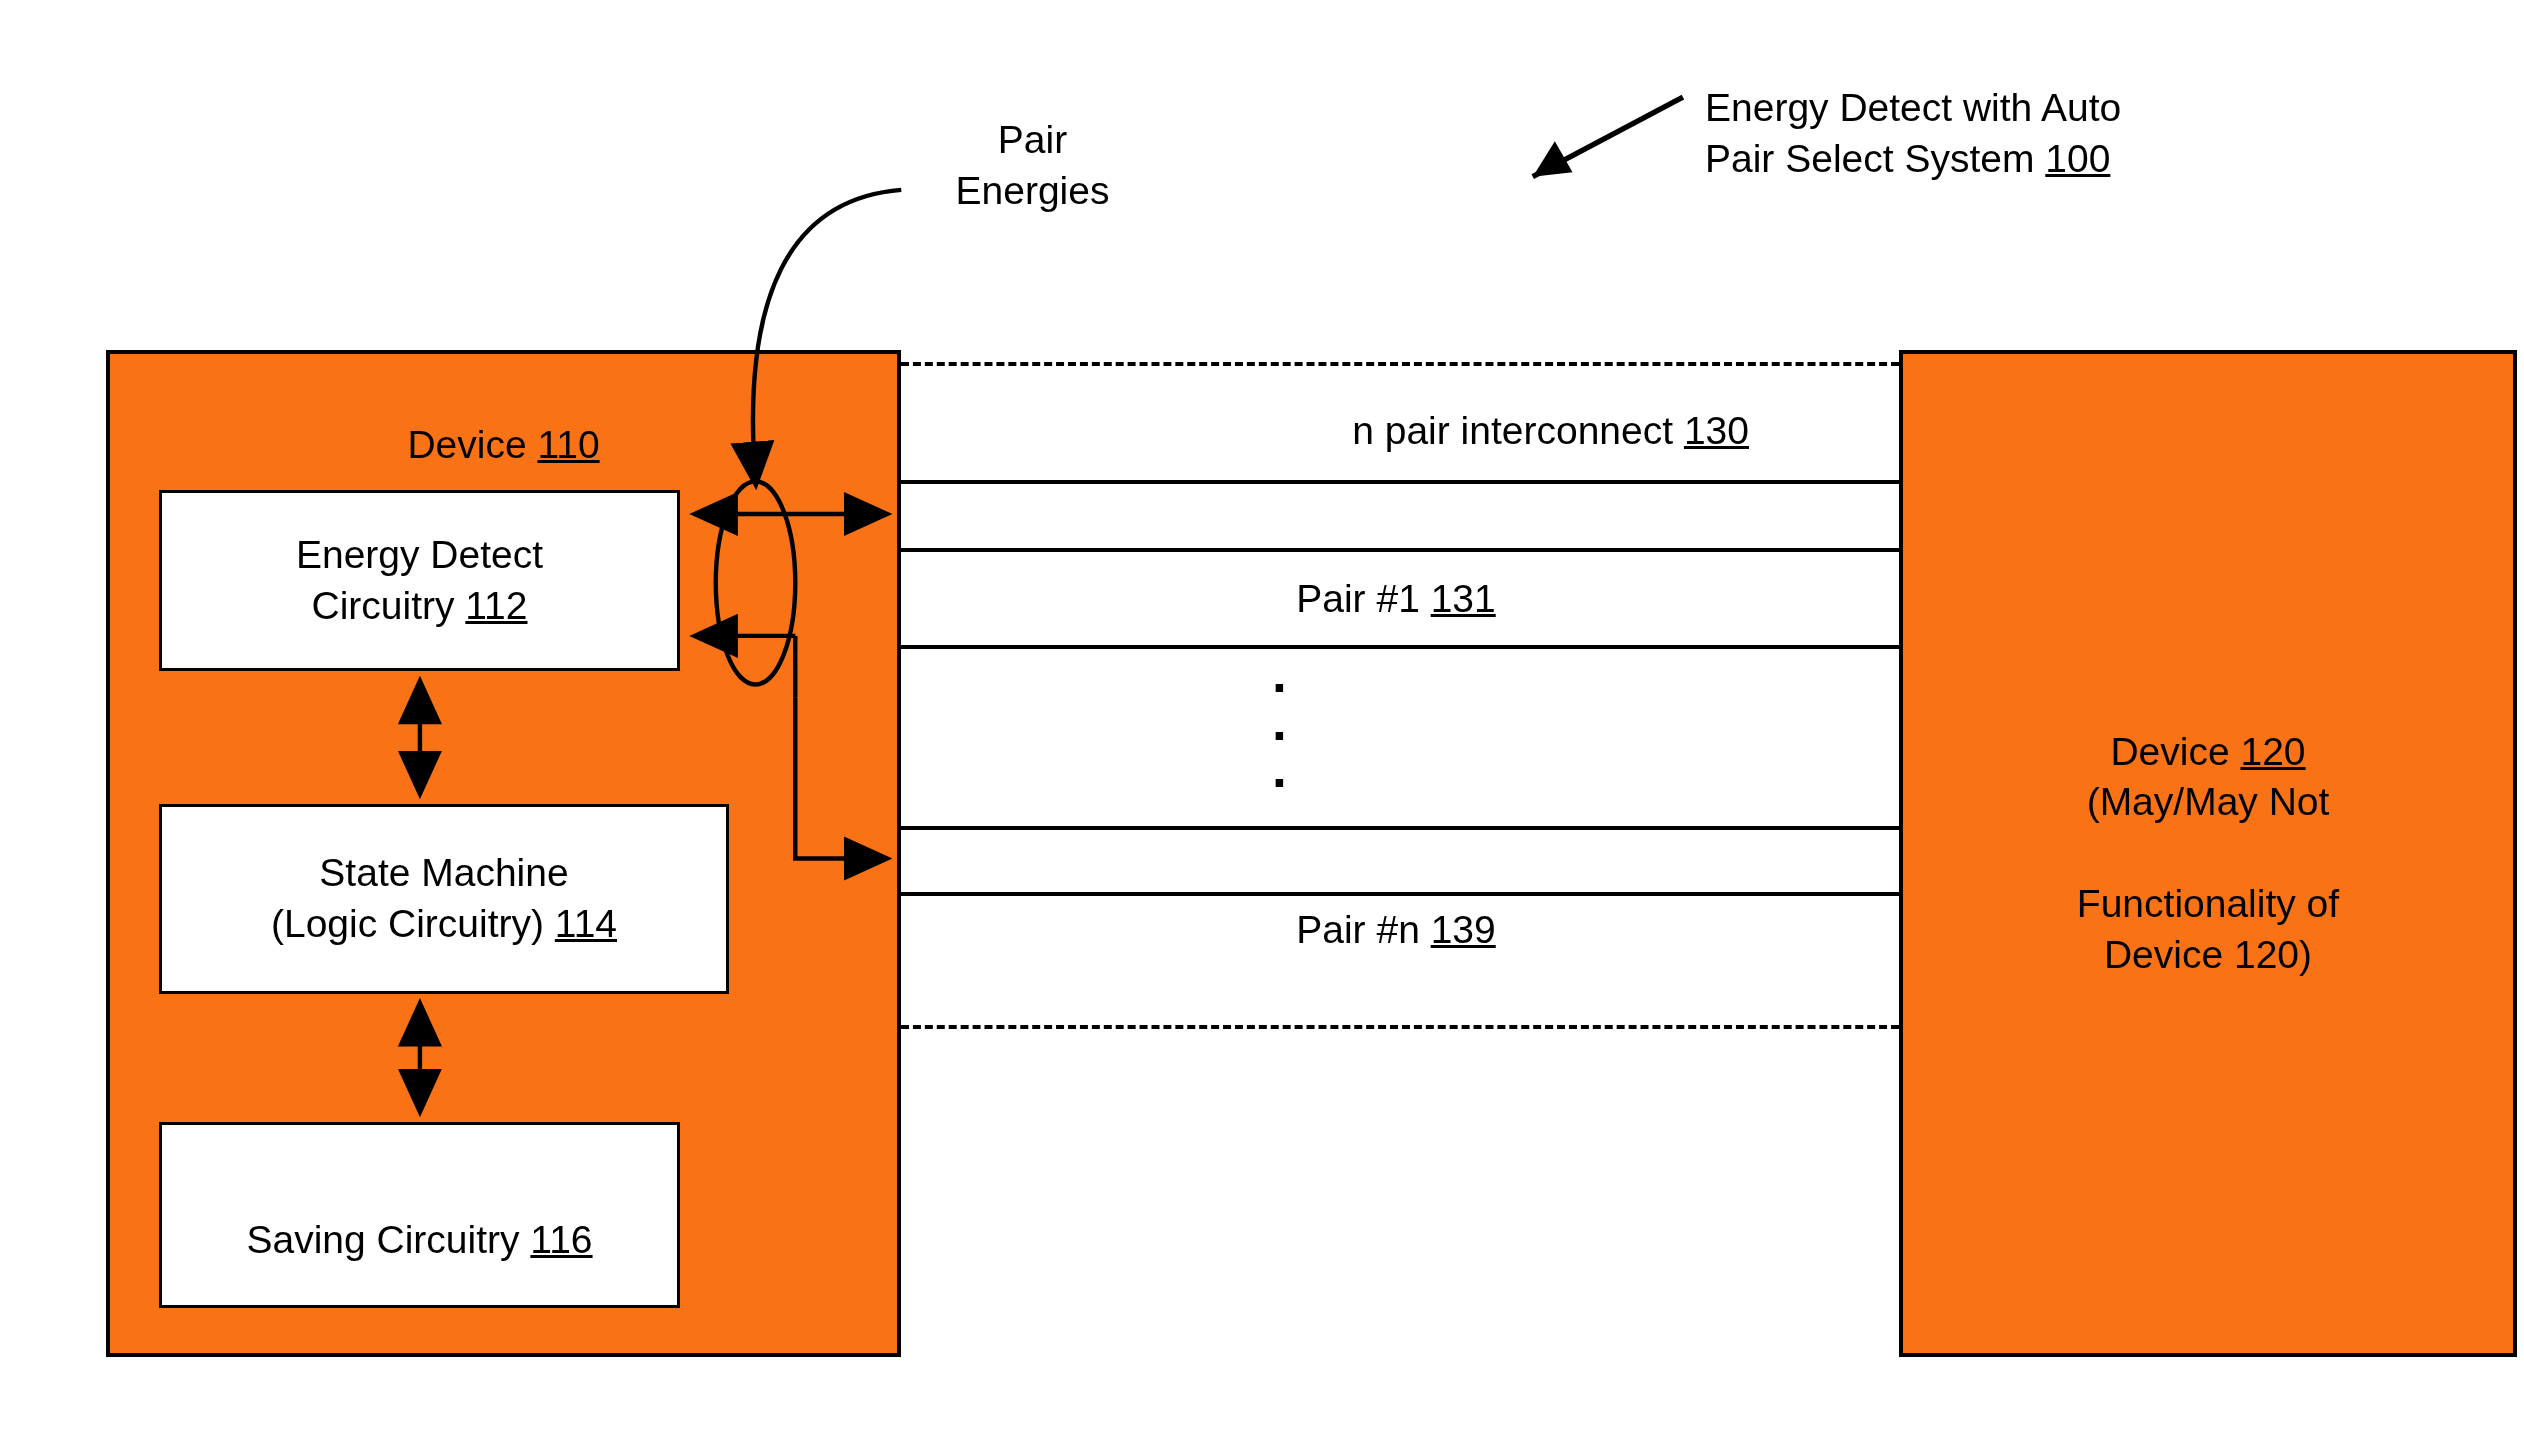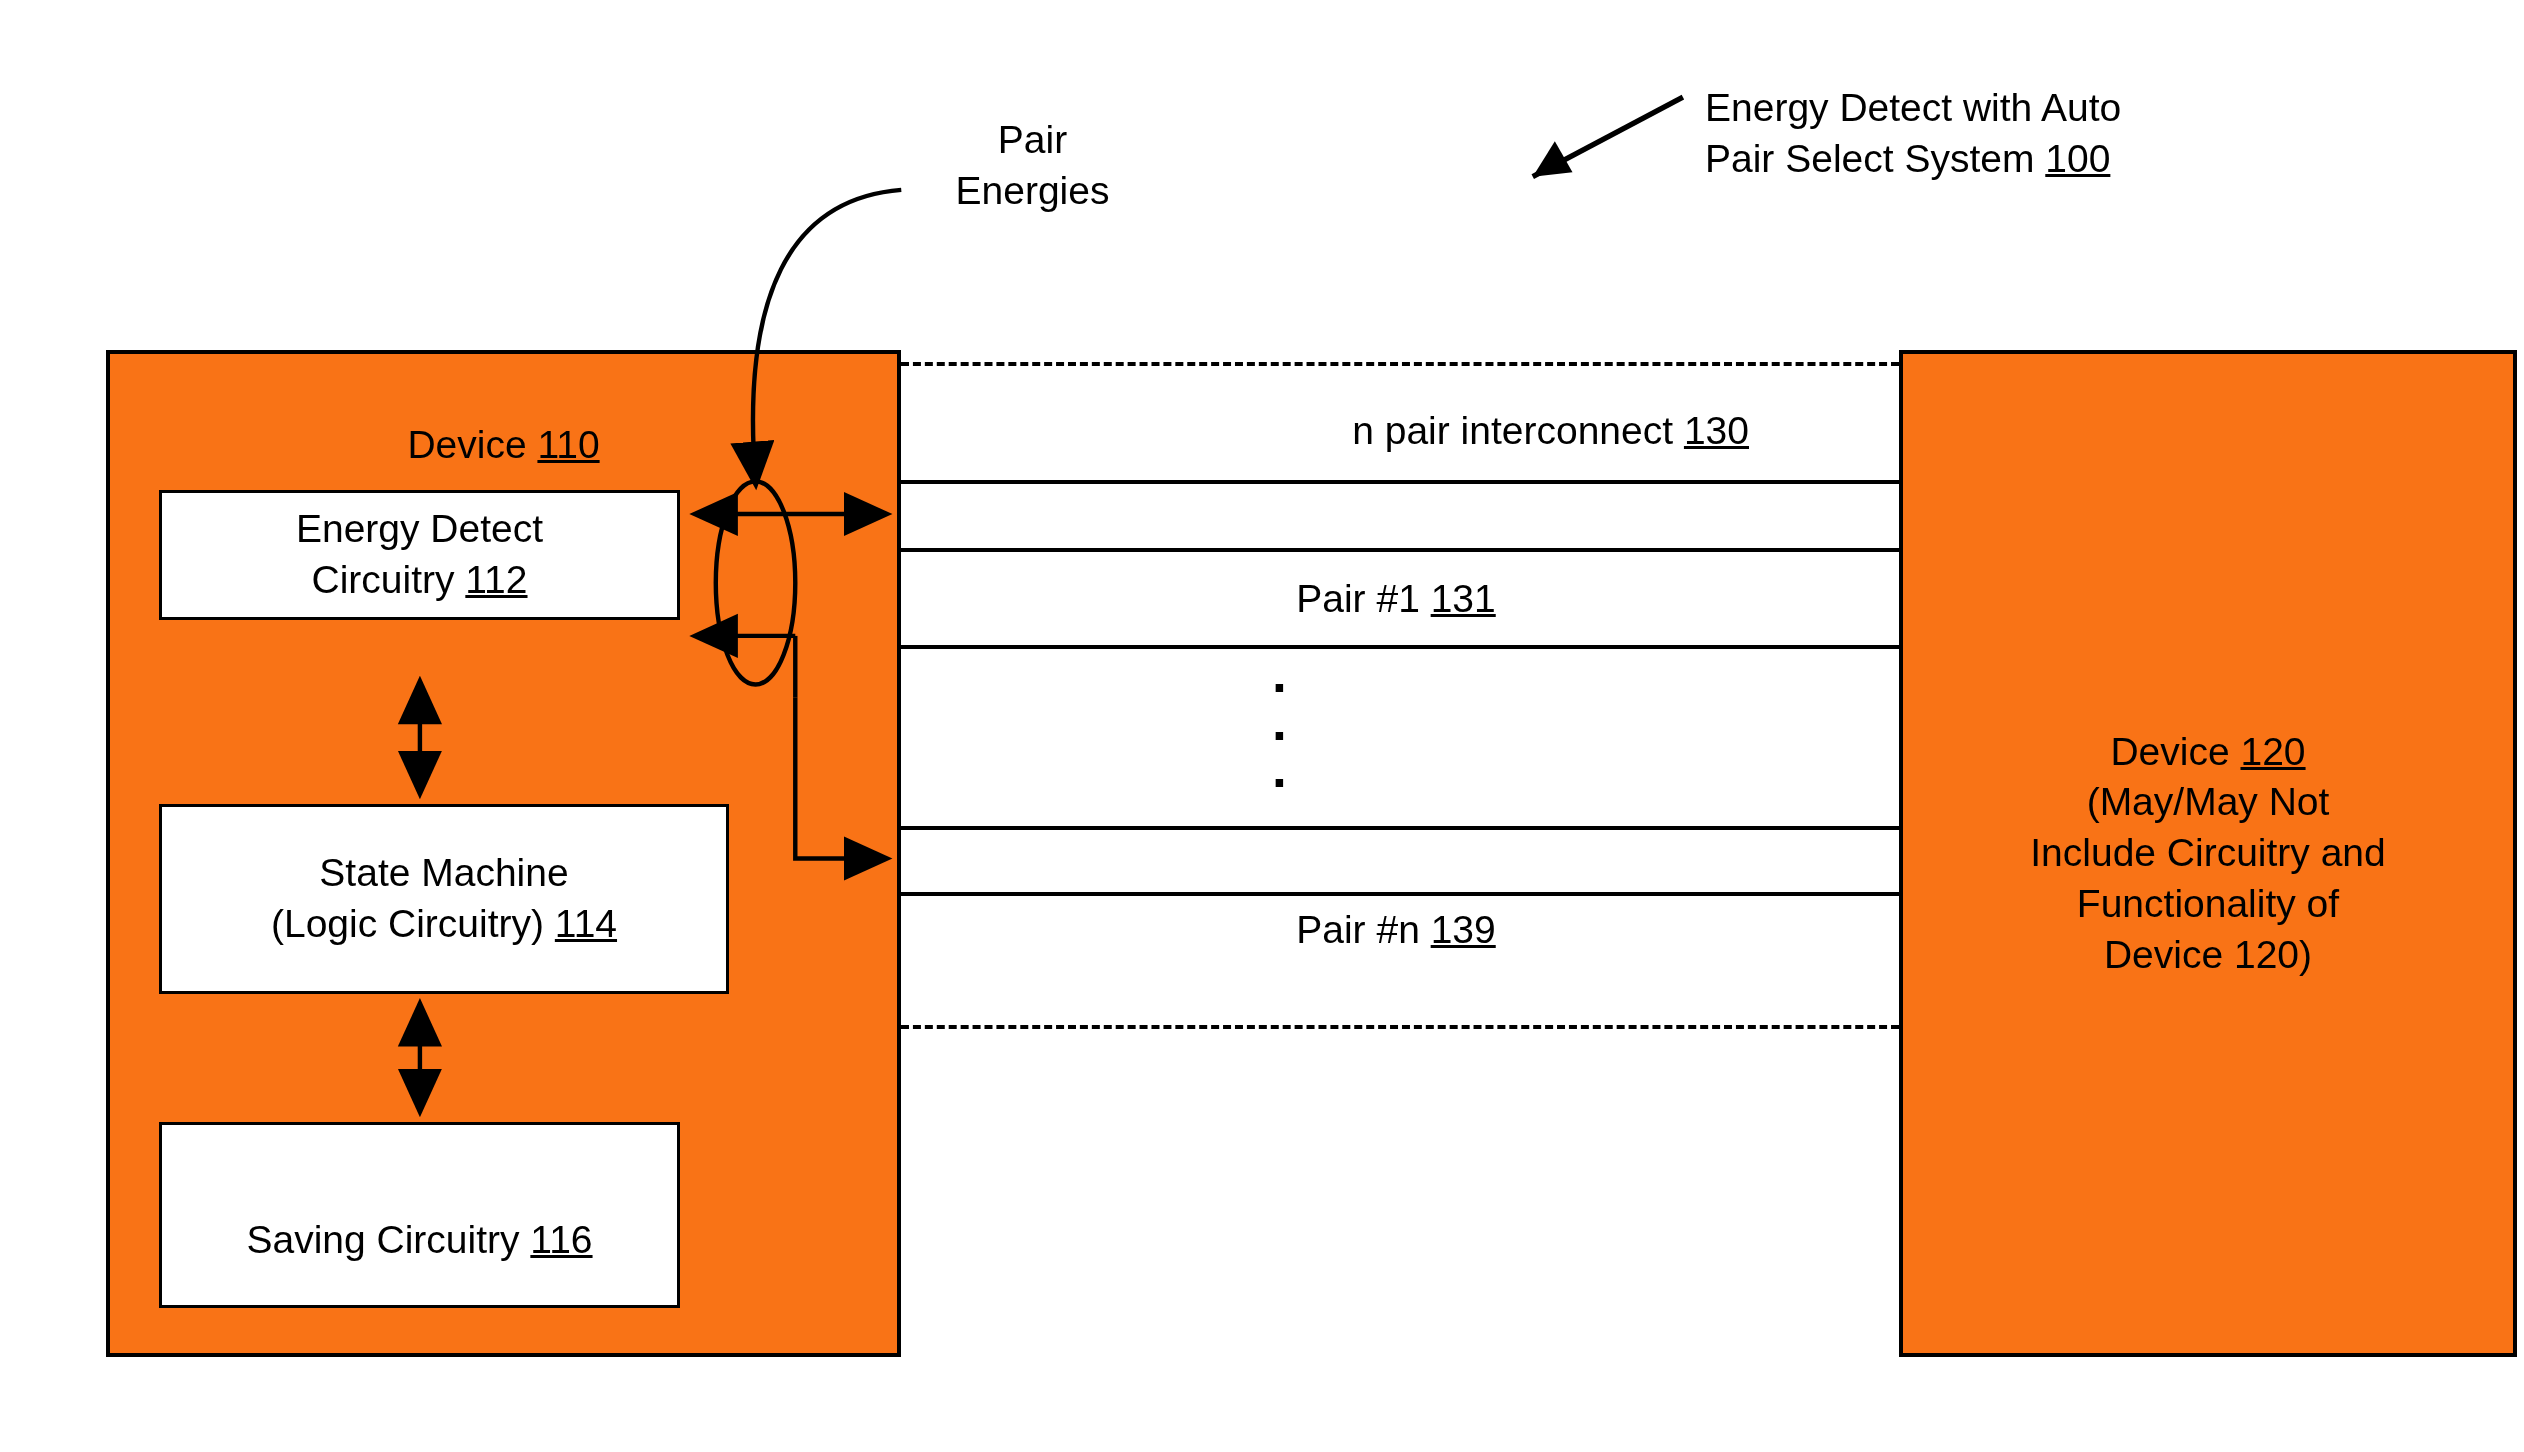--- a/index.html
+++ b/index.html
@@ -59,21 +59,21 @@
   </style>
 </head>
 <body>
 
 <div class="box" style="left:106px; top:350px; width:795px; height:1007px;"></div>
 
 <div class="label" style="left:309px; top:380px; width:389px;margin-top:40px;">
   <span>Device </span><span class="underline">110</span>
 </div>
 
-<div class="inner-box" style="left:159px; top:490px; width:521px; height:130px;">
+<div class="inner-box" style="left:159px; top:490px; width:521px; height:181px;">
   <div>
     <span>Energy Detect</span><br>
     <span>Circuitry </span><span class="underline">112</span>
   </div>
 </div>
 
 <div class="inner-box" style="left:159px; top:804px; width:570px; height:190px;">
   <div>
     <span>State Machine</span><br>
     <span>(Logic Circuitry) </span><span class="underline">114</span>
@@ -84,21 +84,21 @@
   <div>
     <br>
     <span>Saving Circuitry </span><span class="underline">116</span>
   </div>
 </div>
 
 <div class="box" style="left:1899px; top:350px; width:618px; height:1007px;">
   <div style="padding: 17.7px;">
     <span>Device </span><span class="underline">120</span><br>
     <span>(May/May Not</span><br>
-    <span>Include Circuitry and</span><br>
+    <br>
     <span>Functionality of</span><br>
     <span>Device 120)</span>
   </div>
 </div>
 
 <div class="label" style="left:900px; top:115px; width:265px;">
   <span>Pair</span><br>
   <span>Energies</span>
 </div>
 

